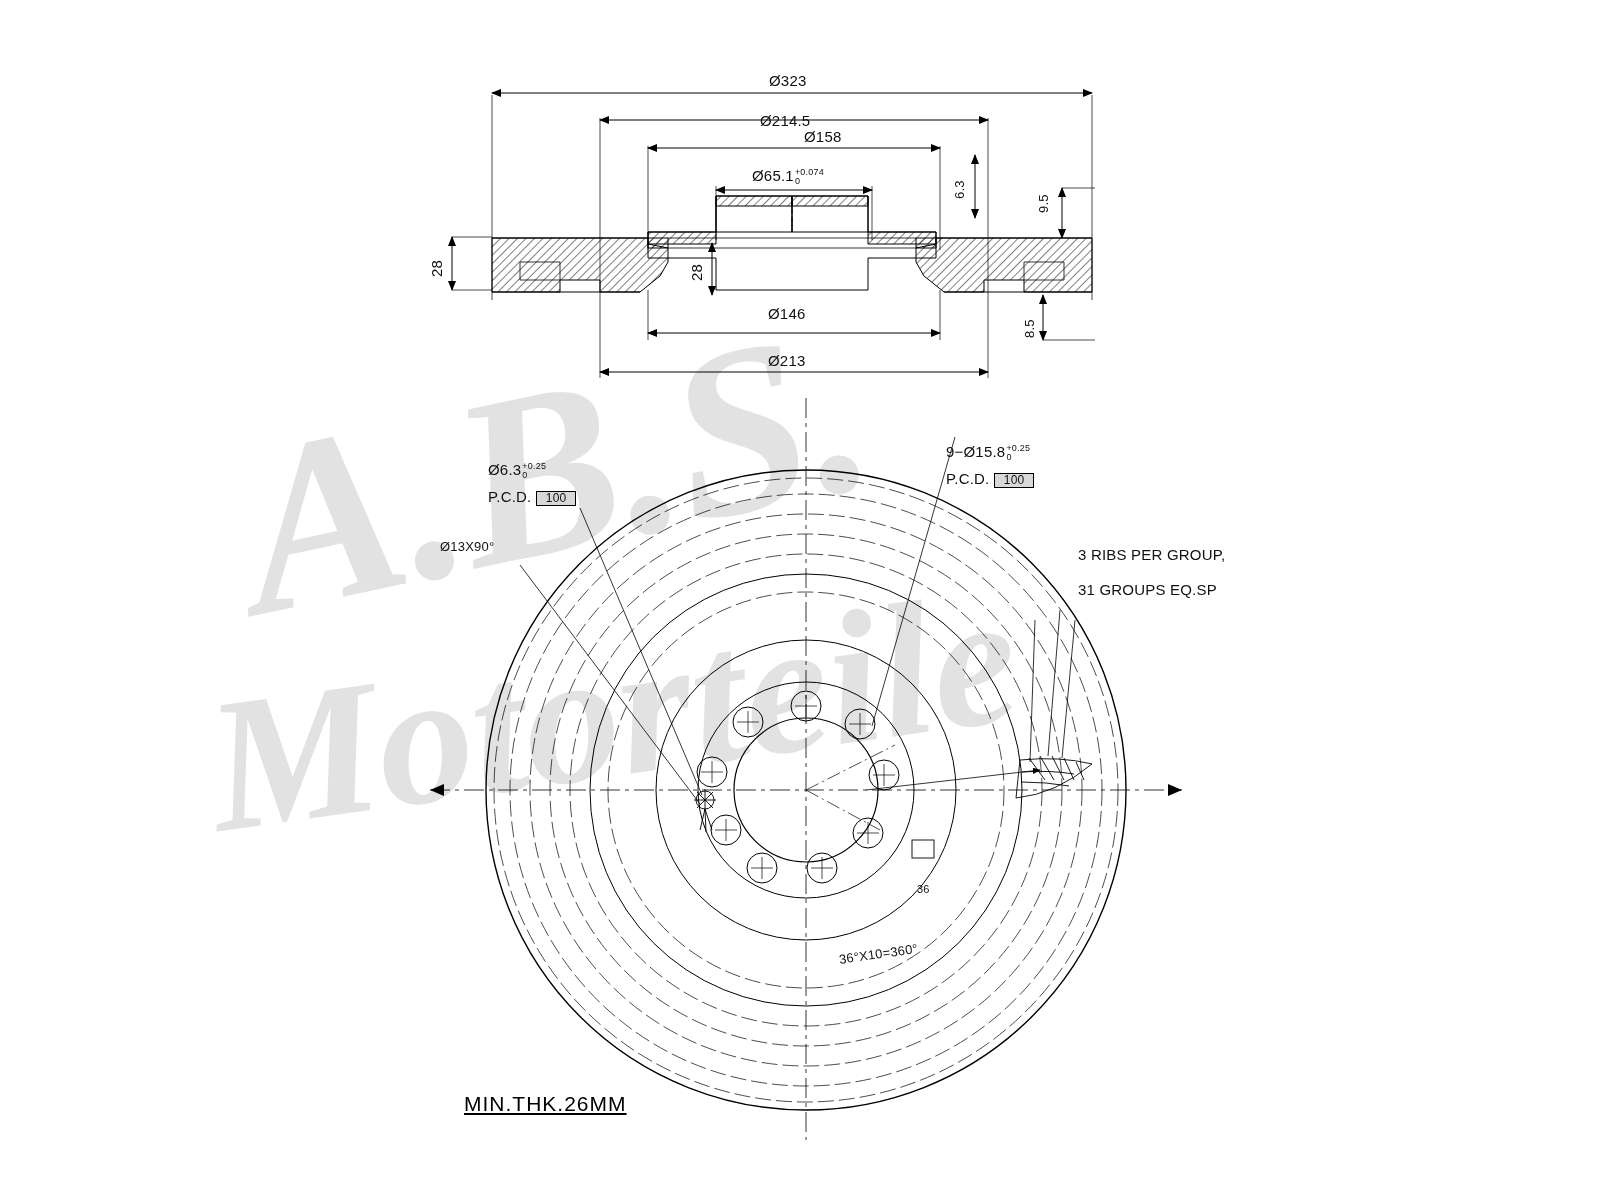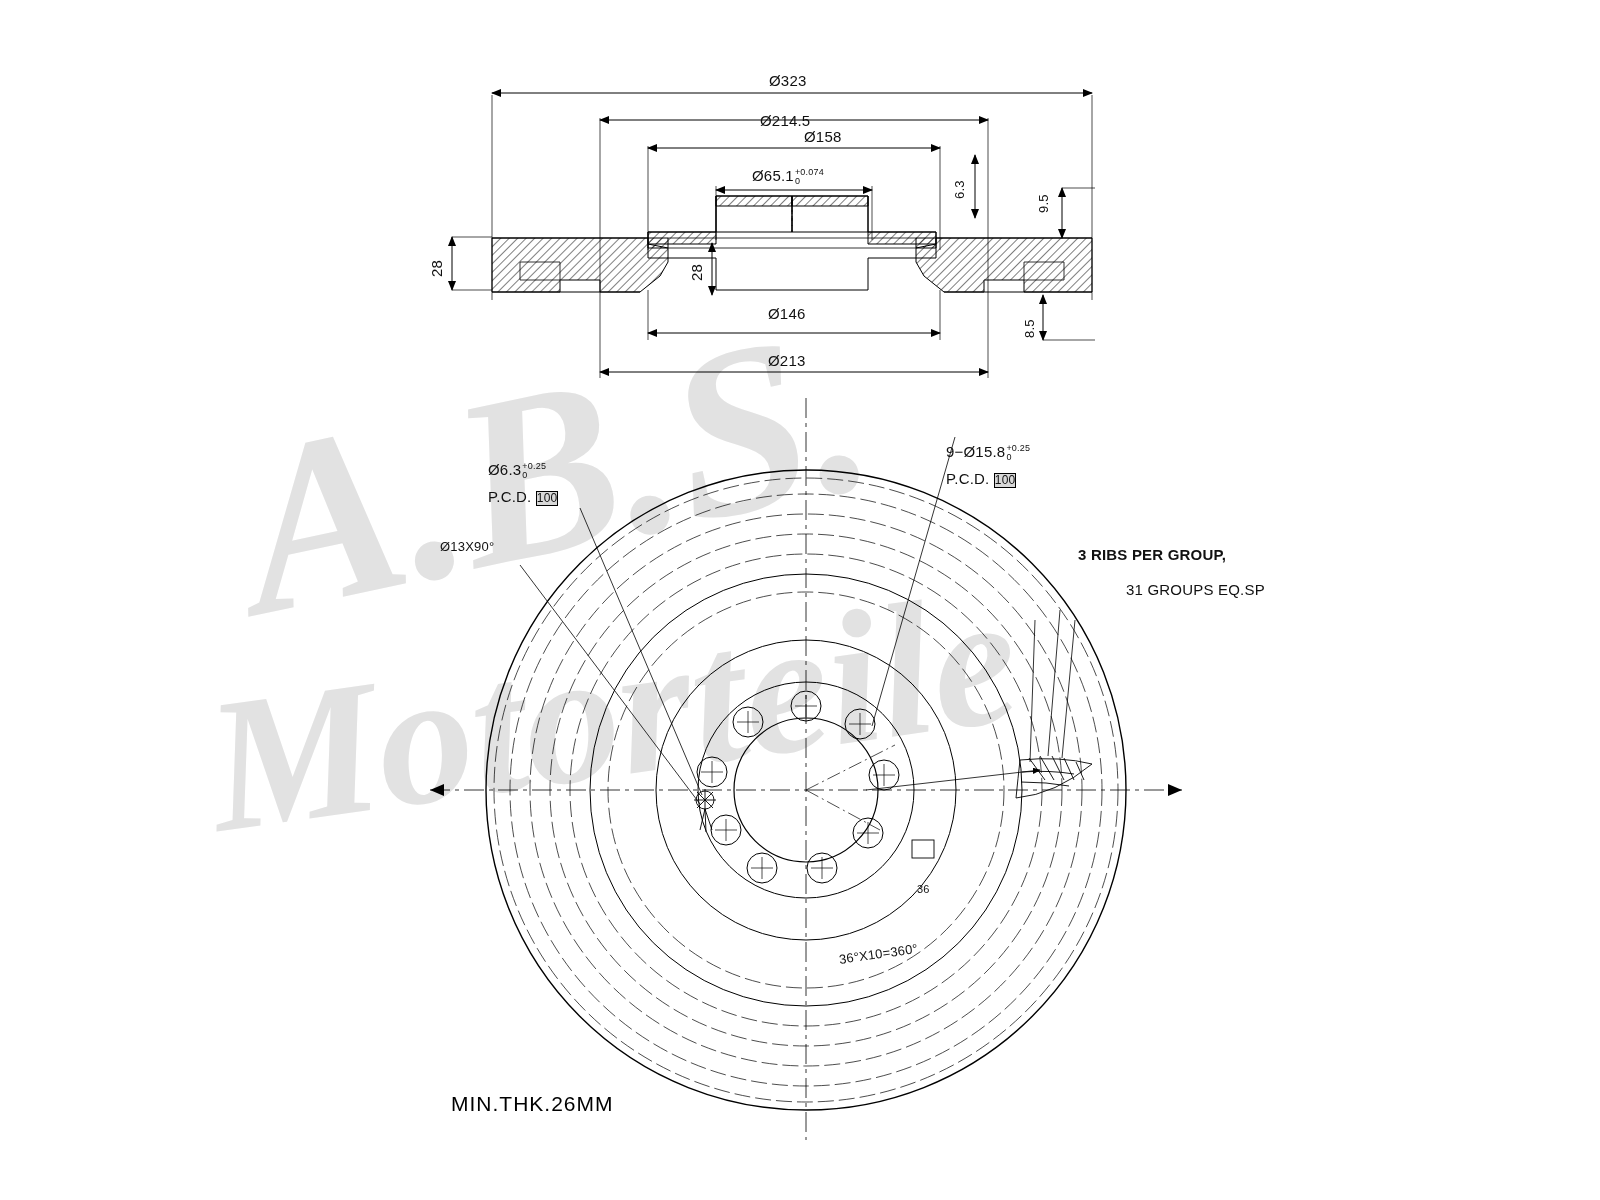--- a/index.html
+++ b/index.html
@@ -42,21 +42,21 @@
     vertical-align: middle;
     font-size: 9px;
     line-height: 9px;
     text-align: left;
     margin-left: 1px;
   }
   .pcdbox {
     display: inline-block;
     border: 1px solid #000;
     background: #d8d8d8;
-    padding: 0 0;
+    padding: 0 9px;
     font-size: 12px;
     line-height: 13px;
   }
   .minthk {
     position: absolute;
     font-size: 21px;
     letter-spacing: 1px;
   }
   
   #watermark {
@@ -320,27 +320,27 @@
     <div class="lbl" style="position:relative;margin-top:47px;">
       <span>9−Ø15.8</span><span class="frac"><span style="display:block;">+0.25</span><span style="display:block;">0</span></span>
     </div>
     <div class="lbl" style="position:relative; top:8px;">
       <span>P.C.D.</span>
       <span class="pcdbox">100</span>
     </div>
   </div>
 
   <div style="position:absolute; left:1078px; top:546px;">
-    <div class="lbl" style="position:relative;font-weight:bold;">3 RIBS PER GROUP,</div>
-    <div class="lbl" style="position:relative; top:18px;margin-left:48px;">31 GROUPS EQ.SP</div>
+    <div class="lbl" style="position:relative;">3 RIBS PER GROUP,</div>
+    <div class="lbl" style="position:relative; top:18px;">31 GROUPS EQ.SP</div>
   </div>
 
   <div class="lbl small" style="left:838px; top:952px; transform:rotate(-8deg); transform-origin:left top;">
     <span>36°X10=360°</span>
   </div>
 
   <div class="lbl tiny" style="left:917px; top:843px;margin-top:40px;">
     <span>36</span>
   </div>
 
-  <div class="minthk" style="left:451px; top:1092px;">MIN.THK.26MM</div>
+  <div class="minthk" style="left:464px; top:1092px;text-decoration:underline;">MIN.THK.26MM</div>
 
 </div>
 
 </body></html>

